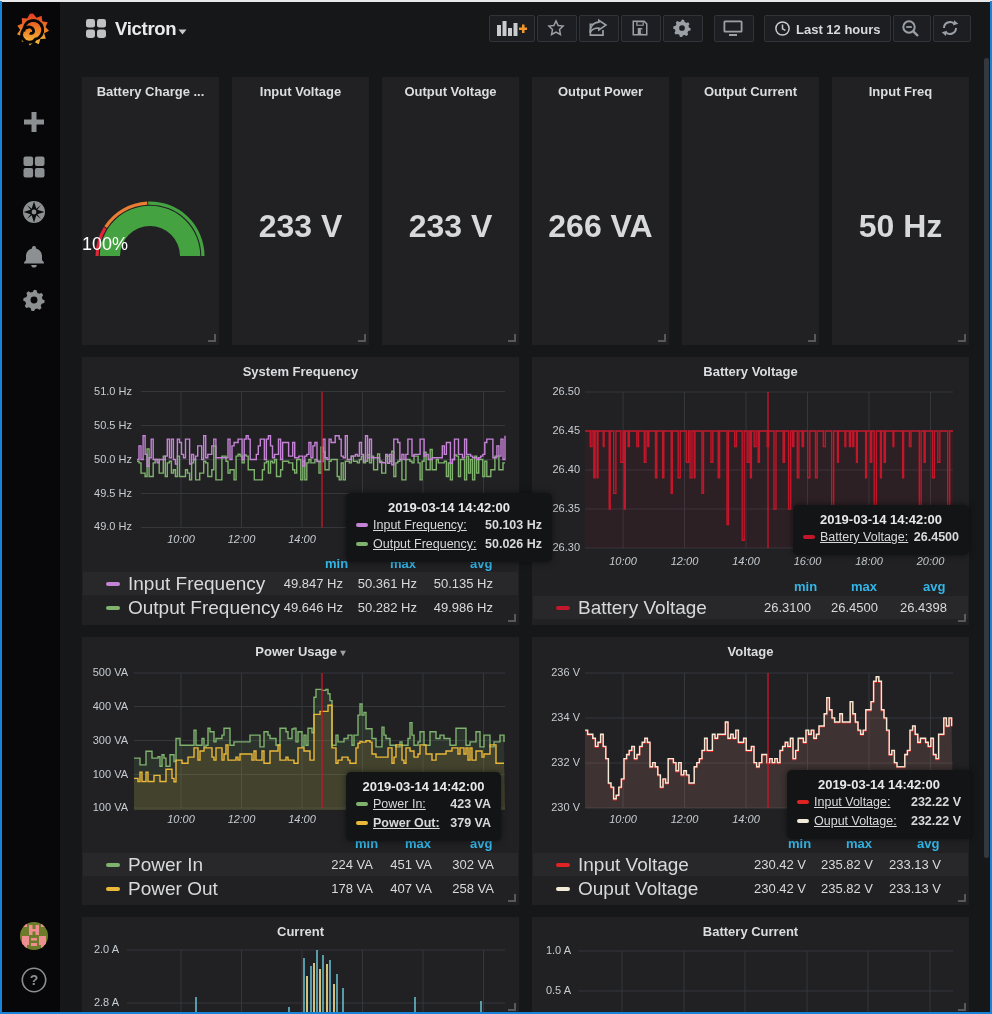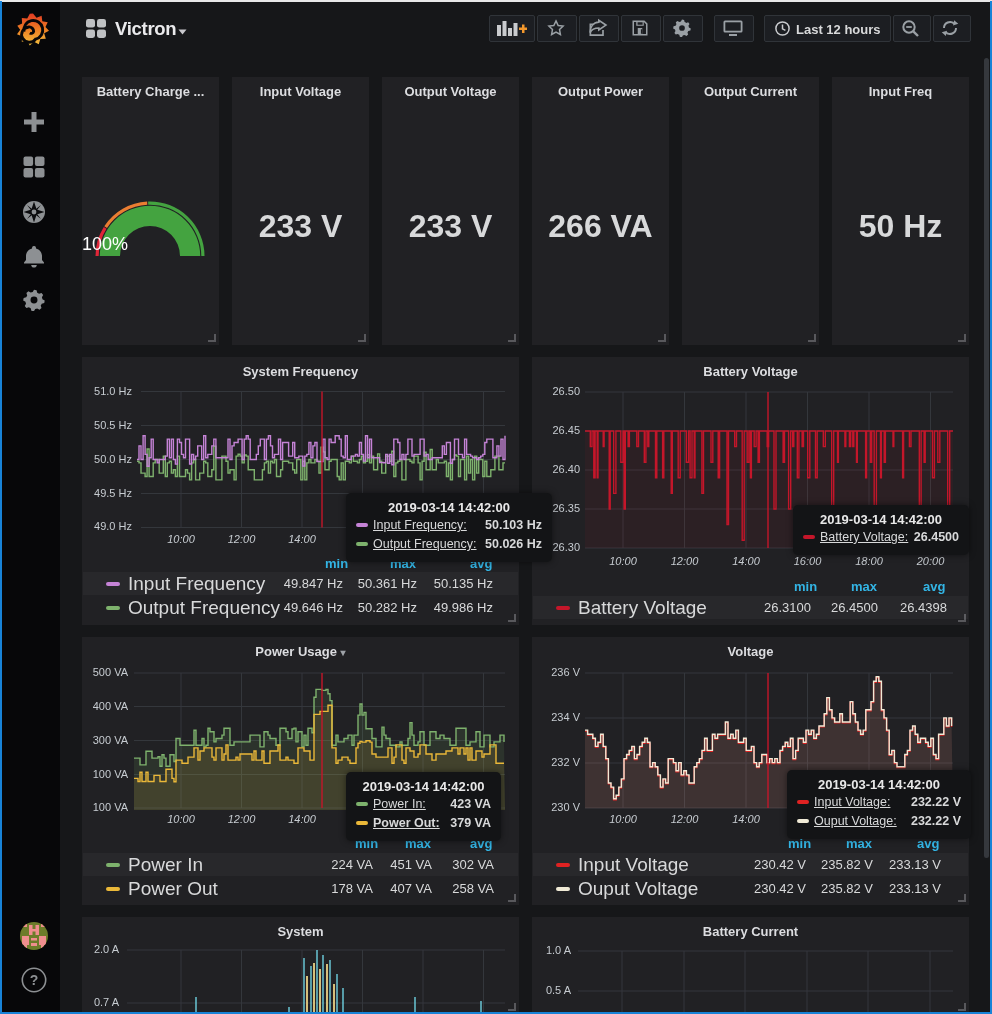--- a/index.html
+++ b/index.html
@@ -368,25 +368,25 @@
 <div class="abs" style="left:533px;top:853px;width:435px;height:23px;background:rgba(255,255,255,0.035)"></div>
 <div class="lgrow" style="left:532px;top:853px;width:437px"><span class="dash" style="background:#e02222"></span>Input Voltage</div>
 <div class="lgrow" style="left:532px;top:877px;width:437px"><span class="dash" style="background:#f0ead6"></span>Ouput Voltage</div>
 <div class="lgv" style="left:736px;top:857px;width:70px;text-align:right">230.42 V</div>
 <div class="lgv" style="left:803px;top:857px;width:70px;text-align:right">235.82 V</div>
 <div class="lgv" style="left:871px;top:857px;width:70px;text-align:right">233.13 V</div>
 <div class="lgv" style="left:736px;top:881px;width:70px;text-align:right">230.42 V</div>
 <div class="lgv" style="left:803px;top:881px;width:70px;text-align:right">235.82 V</div>
 <div class="lgv" style="left:871px;top:881px;width:70px;text-align:right">233.13 V</div>
 <div class="panel" style="left:82px;top:917px;width:437px;height:97px">
-    <div class="ptitle" style="position:absolute;top:7px">System</div>
+    <div class="ptitle" style="position:absolute;top:7px">Current</div>
     <div class="rsz"></div>
   </div>
 <div class="ylab" style="left:75px;top:943px">2.0 A</div>
-<div class="ylab" style="left:75px;top:996px">0.7 A</div>
+<div class="ylab" style="left:75px;top:996px">2.8 A</div>
 <div class="panel" style="left:532px;top:917px;width:437px;height:97px">
     <div class="ptitle" style="position:absolute;top:7px">Battery Current</div>
     <div class="rsz"></div>
   </div>
 <div class="ylab" style="left:527px;top:944px">1.0 A</div>
 <div class="ylab" style="left:527px;top:984px">0.5 A</div>
 <svg class="abs" style="left:0;top:0;z-index:2" width="992" height="1014" viewBox="0 0 992 1014" pointer-events="none">
 <g stroke="#34373c" stroke-width="1">
 <line x1="127" x2="505" y1="950" y2="950"></line>
       <line x1="127" x2="505" y1="1003" y2="1003"></line>

